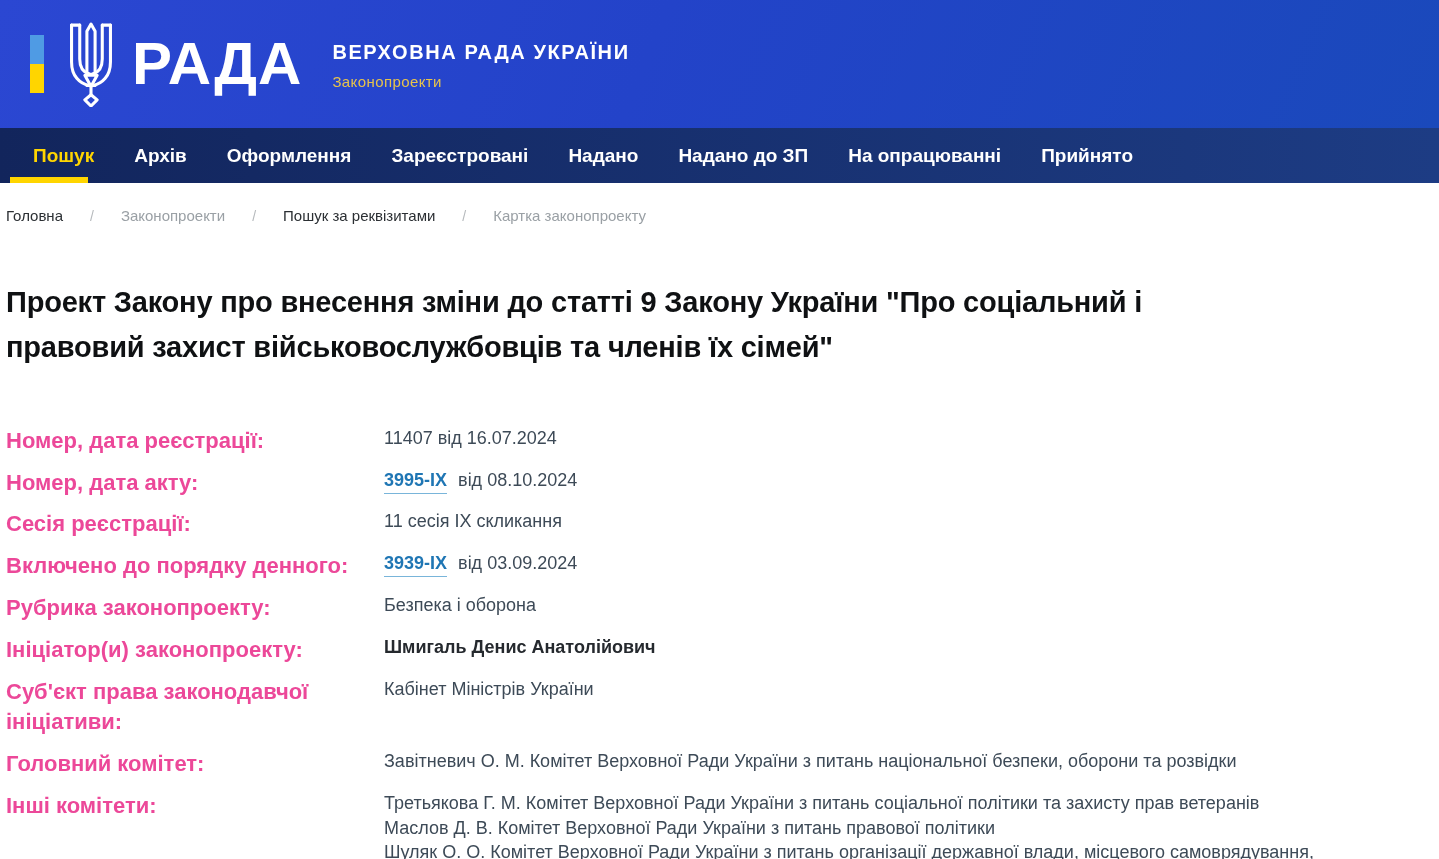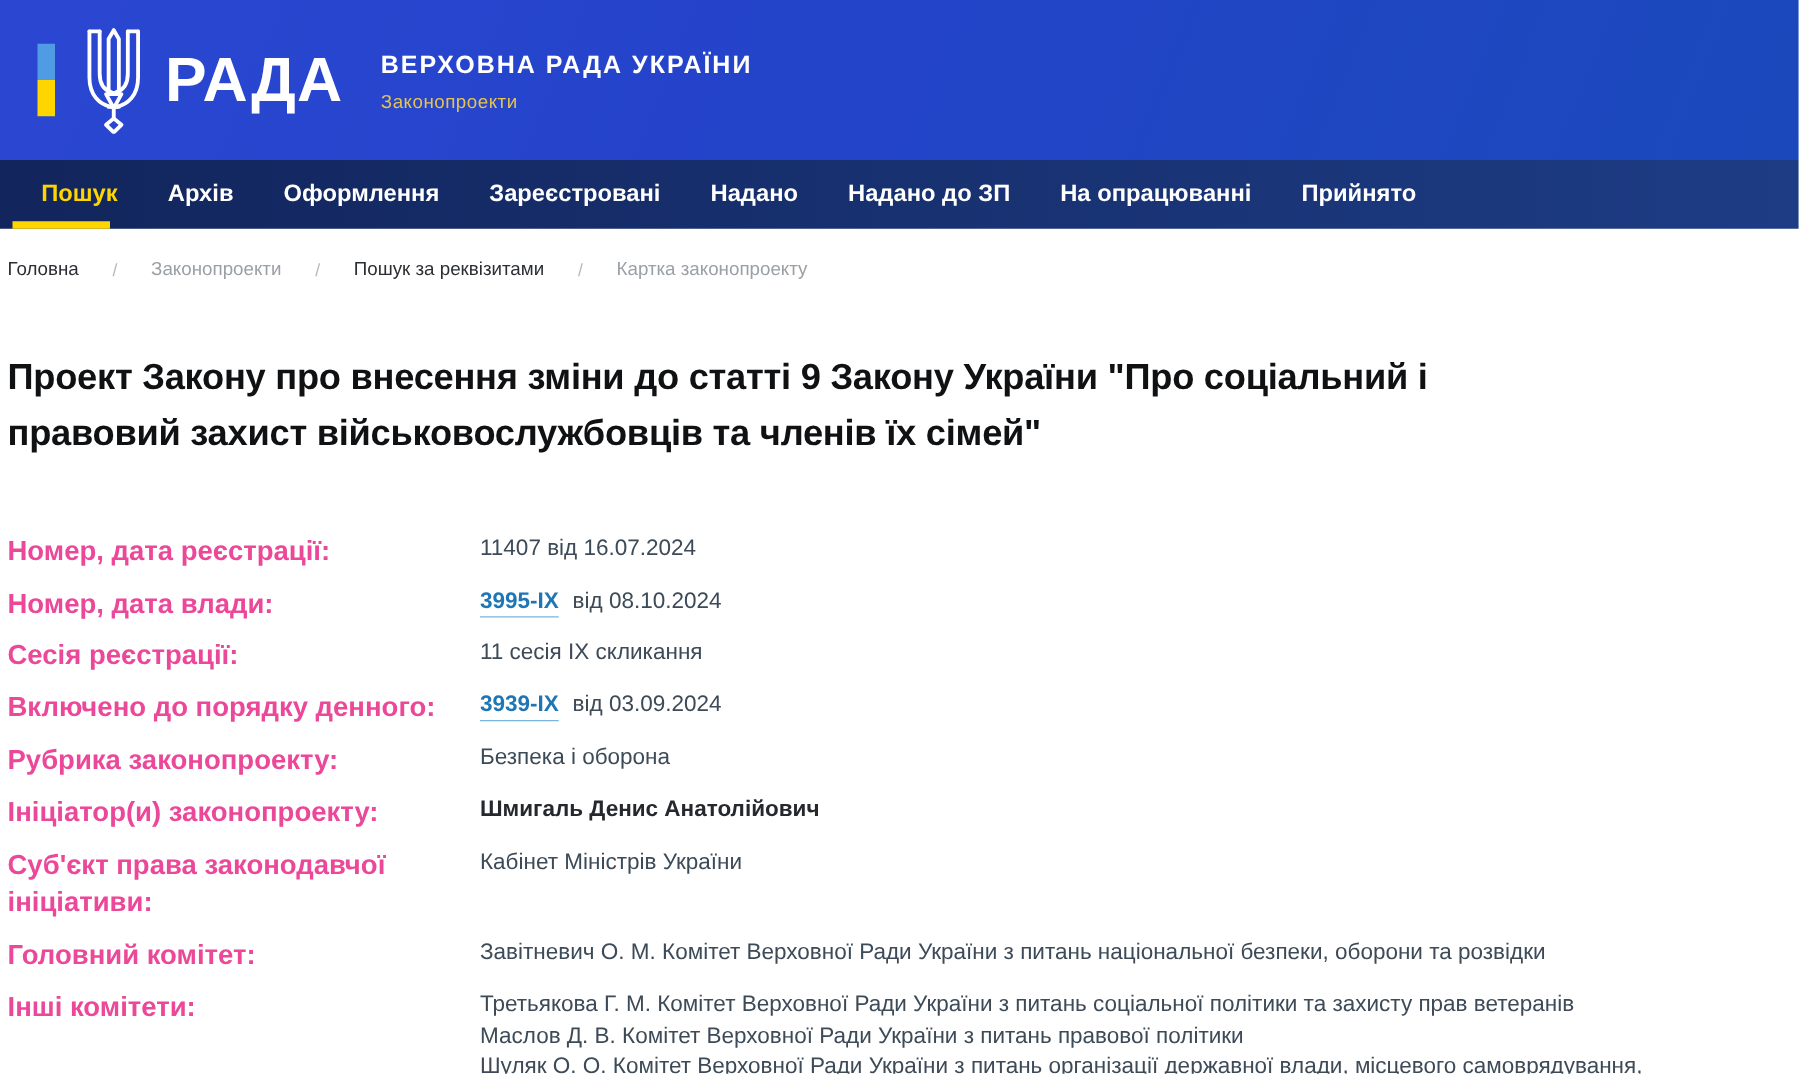--- a/index.html
+++ b/index.html
@@ -15,21 +15,21 @@
     height:128px;
     background:linear-gradient(112deg, #2b47d2 0%, #2343c9 45%, #1a49bb 100%);
     display:flex; align-items:center;
   }
   .logo-area { display:flex; align-items:center; padding-left:30px; cursor:pointer; }
   .flag { width:14px; height:58px; display:flex; flex-direction:column; margin-right:14px; }
   .flag-top { flex:1; background:#4f9be4; }
   .flag-bottom { flex:1; background:#ffd500; }
   .trident { margin-right:8px; display:flex; align-items:center; }
   .logo-text {
-    font-size:50px; font-weight:700; color:#ffffff; letter-spacing:1px; line-height:1;
+    font-size:60px; font-weight:700; color:#ffffff; letter-spacing:1px; line-height:1;
   }
   .site-block { margin-left:30px; align-self:center; padding-top:2px; }
   .site-title { color:#ffffff; font-weight:700; font-size:20px; letter-spacing:1.6px; }
   .site-subtitle { color:#e7c34c; font-size:15px; margin-top:9px; letter-spacing:0.4px; }
 
   
   .nav {
     height:55px;
     background:linear-gradient(90deg, #12255c 0%, #1d3c84 100%);
     display:flex; align-items:stretch; padding-left:33px;
@@ -152,21 +152,21 @@
 <h1 class="page-title">Проект Закону про внесення зміни до статті 9 Закону України "Про соціальний і правовий захист військовослужбовців та членів їх сімей"</h1>
 
 <main class="details">
 
   <div class="detail-row">
     <div class="detail-label">Номер, дата реєстрації:</div>
     <div class="detail-value">11407 від 16.07.2024</div>
   </div>
 
   <div class="detail-row">
-    <div class="detail-label">Номер, дата влади:</div>
+    <div class="detail-label">Номер, дата акту:</div>
     <div class="detail-value">
       <a class="doc-link">3995-IX</a>
       <span class="after-link">від 08.10.2024</span>
     </div>
   </div>
 
   <div class="detail-row">
     <div class="detail-label">Сесія реєстрації:</div>
     <div class="detail-value">11 сесія IX скликання</div>
   </div>

